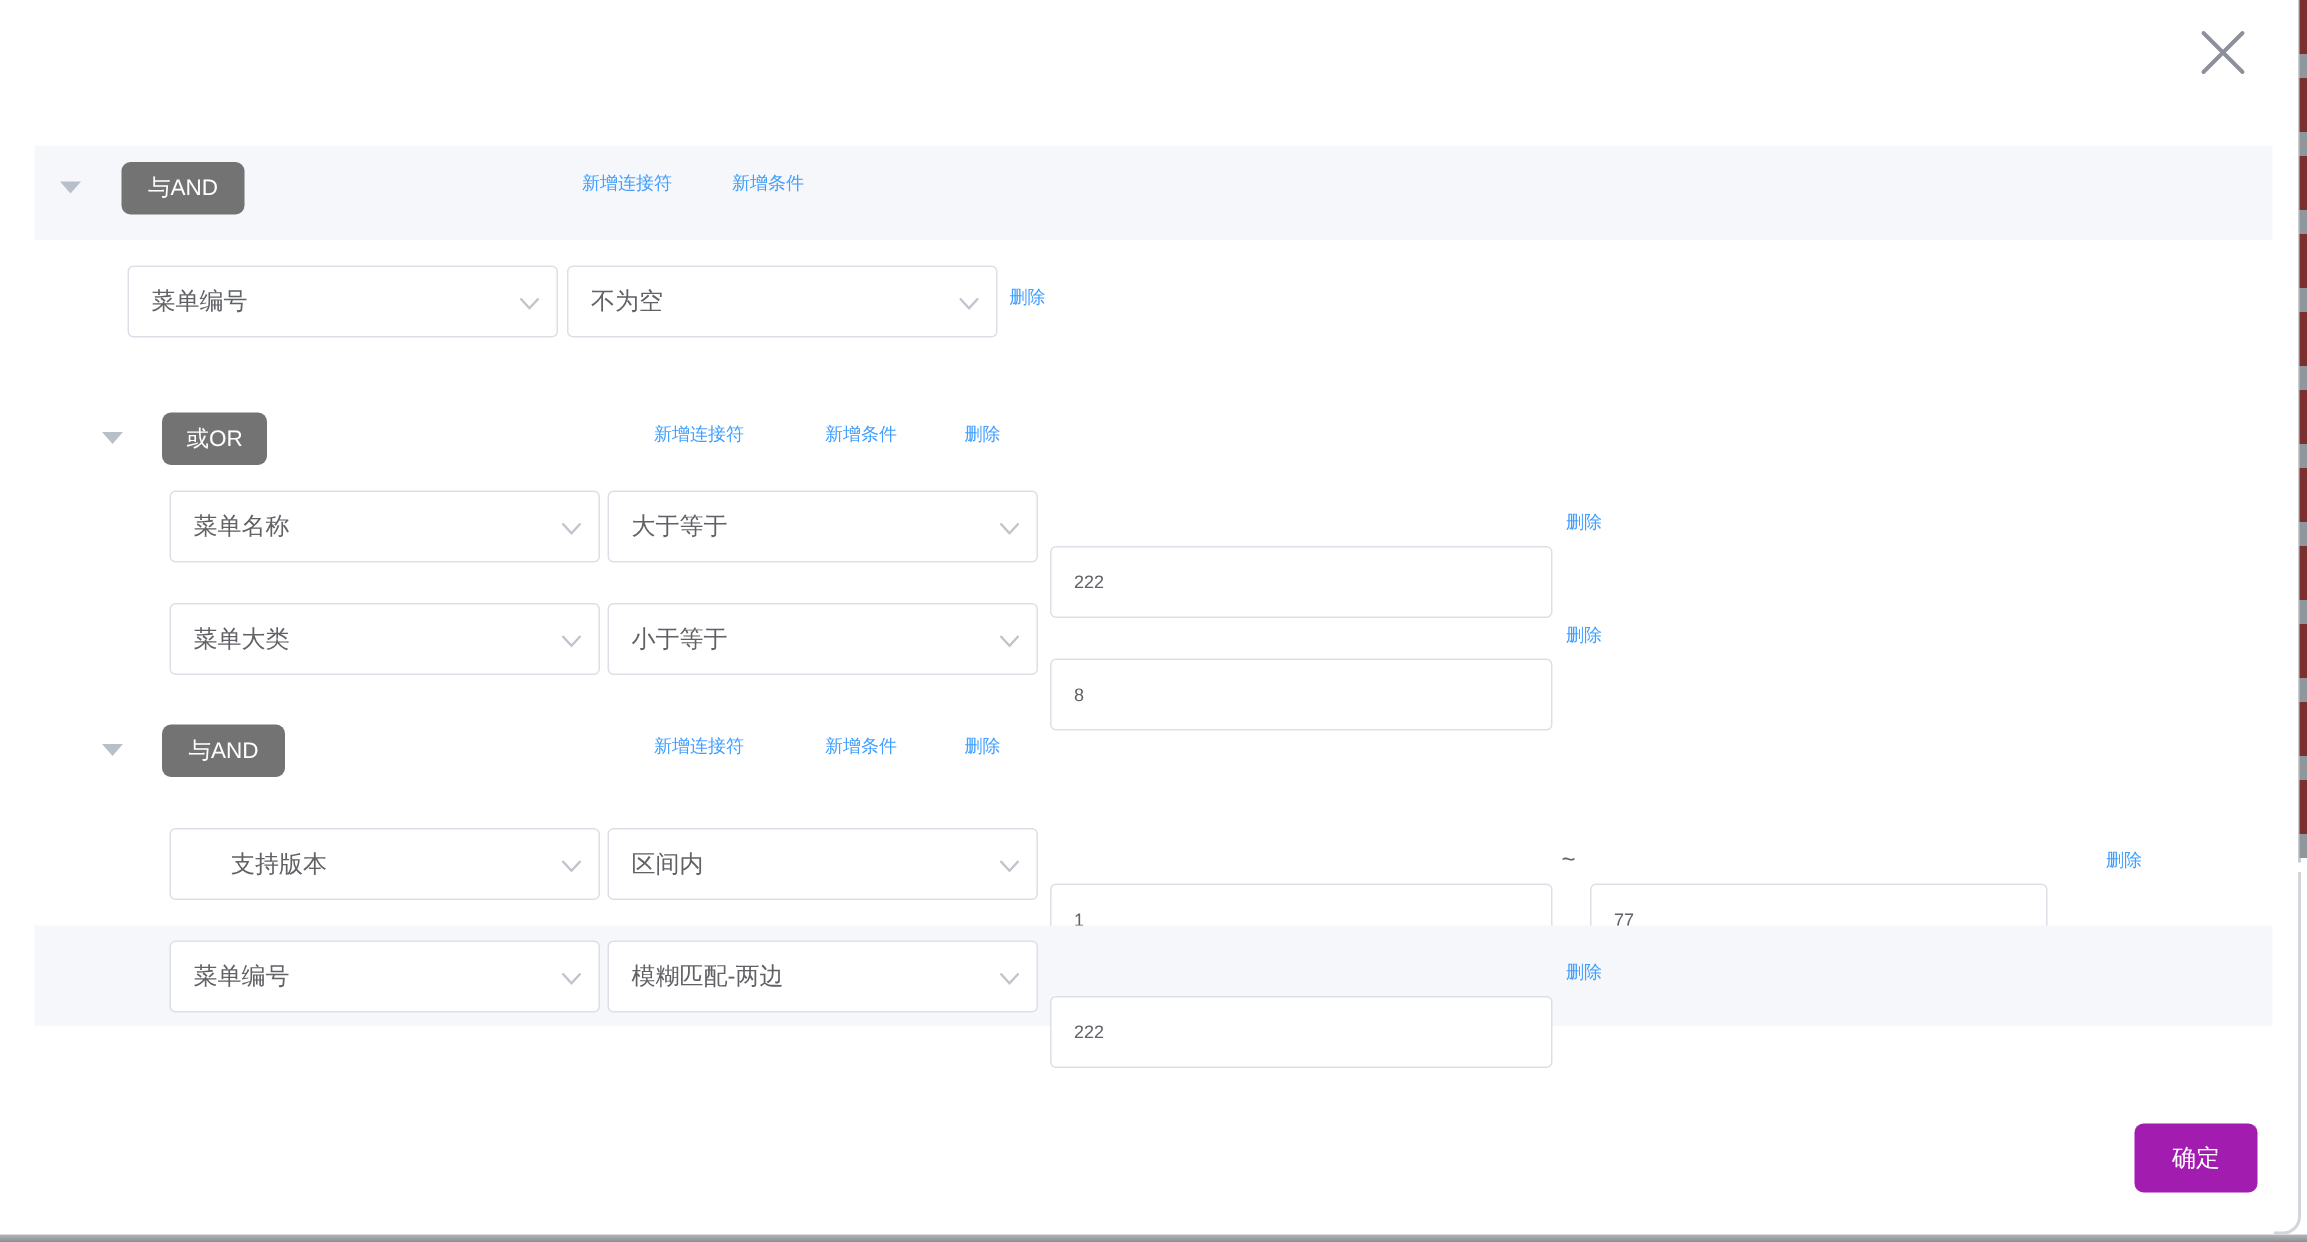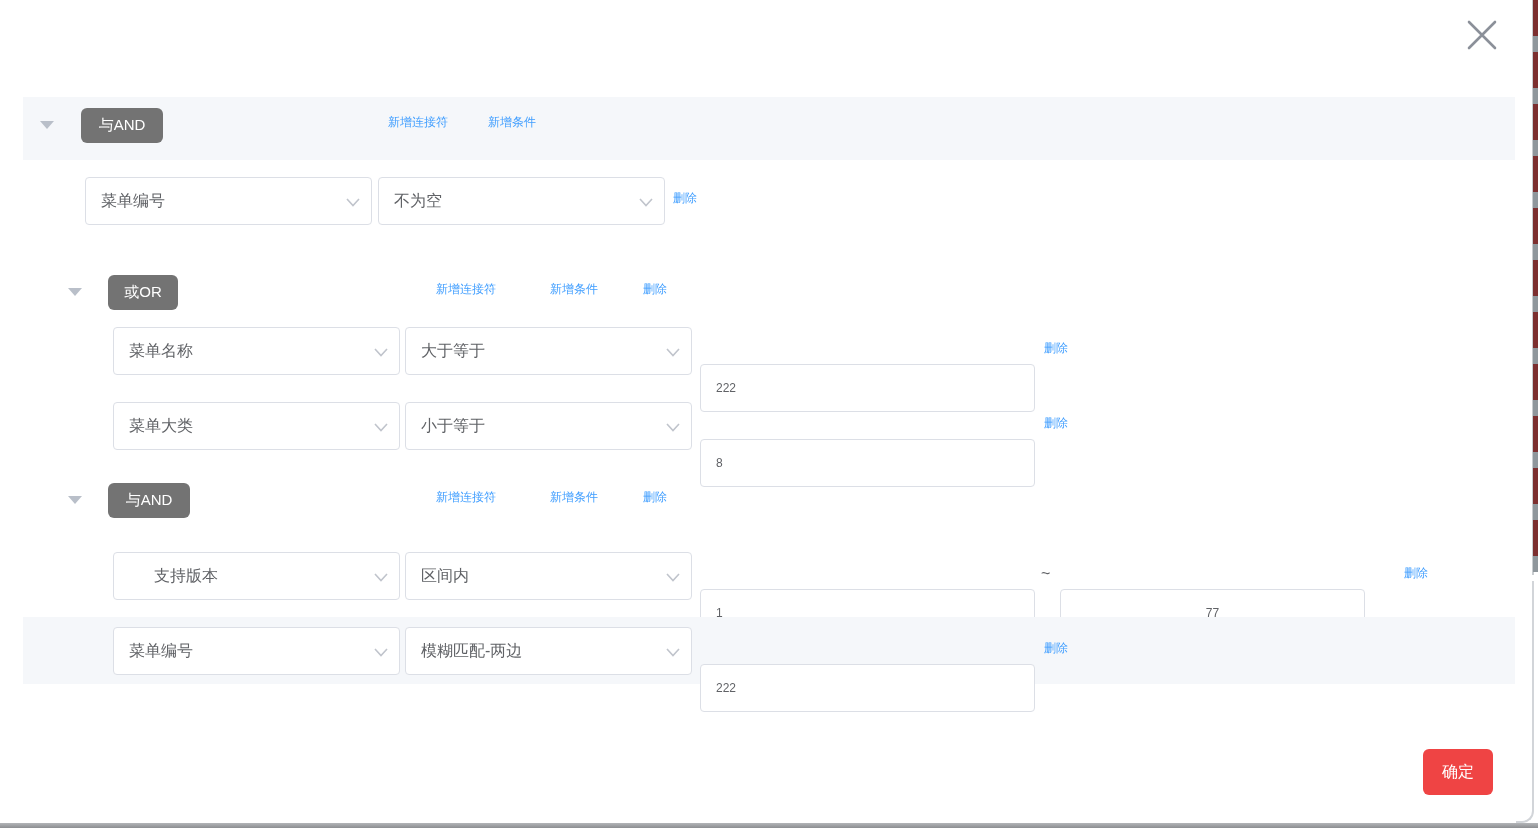--- a/index.html
+++ b/index.html
@@ -33,22 +33,22 @@
   .select-box{position:absolute;top:0;height:48px;background:#fff;border:1px solid #dcdfe6;
     border-radius:4px;box-sizing:border-box;display:flex;align-items:center;
     padding:0 34px 0 15px;font-size:16px;color:#606266;cursor:pointer;}
   .chev{position:absolute;right:11px;top:20px;}
   .text-input{position:absolute;top:0;height:48px;background:#fff;border:1px solid #dcdfe6;
     border-radius:4px;box-sizing:border-box;padding:0 15px;font-size:12px;color:#606266;
     font-family:"Liberation Sans",sans-serif;outline:none;margin-top:37px;}
   .tilde{position:absolute;top:13px;font-size:16px;color:#606266;}
   .row .link{top:13px;}
   
-  .confirm-btn{position:absolute;left:1423px;top:749px;width:70px;height:46px;
-    background:#ef4444;color:#fff;border:none;border-radius:6px;font-size:16px;
+  .confirm-btn{position:absolute;left:1423px;top:749px;width:82px;height:46px;
+    background:#a21caf;color:#fff;border:none;border-radius:6px;font-size:16px;
     display:flex;align-items:center;justify-content:center;cursor:pointer;
     font-family:"Liberation Sans",sans-serif;}
 </style>
 </head>
 <body>
 
 <div class="screen">
 
   <div class="close-btn">
     <svg width="32" height="32" viewBox="0 0 32 32">
@@ -137,21 +137,21 @@
       </svg>
     </div>
     <div class="select-box" style="left:382px;width:287px;">
       <span>区间内</span>
       <svg class="chev" width="14" height="9" viewBox="0 0 14 9">
         <path d="M1 1 L7 7.5 L13 1" fill="none" stroke="#c0c4cc" stroke-width="1.6"></path>
       </svg>
     </div>
     <input class="text-input" style="left: 677px; width: 335px;" value="1">
     <span class="tilde" style="left:1018px;">~</span>
-    <input class="text-input" style="left: 1037px; width: 305px; text-align: center;" value="77">
+    <input class="text-input" style="left: 1037px; width: 305px;" value="77">
     <span class="link" style="left:1381px;">删除</span>
   </div>
 
   <div class="row-bg" style="top:617px;height:67px;"></div>
   <div class="row" style="top:627px;">
     <div class="select-box" style="left:90px;width:287px;">
       <span>菜单编号</span>
       <svg class="chev" width="14" height="9" viewBox="0 0 14 9">
         <path d="M1 1 L7 7.5 L13 1" fill="none" stroke="#c0c4cc" stroke-width="1.6"></path>
       </svg>

